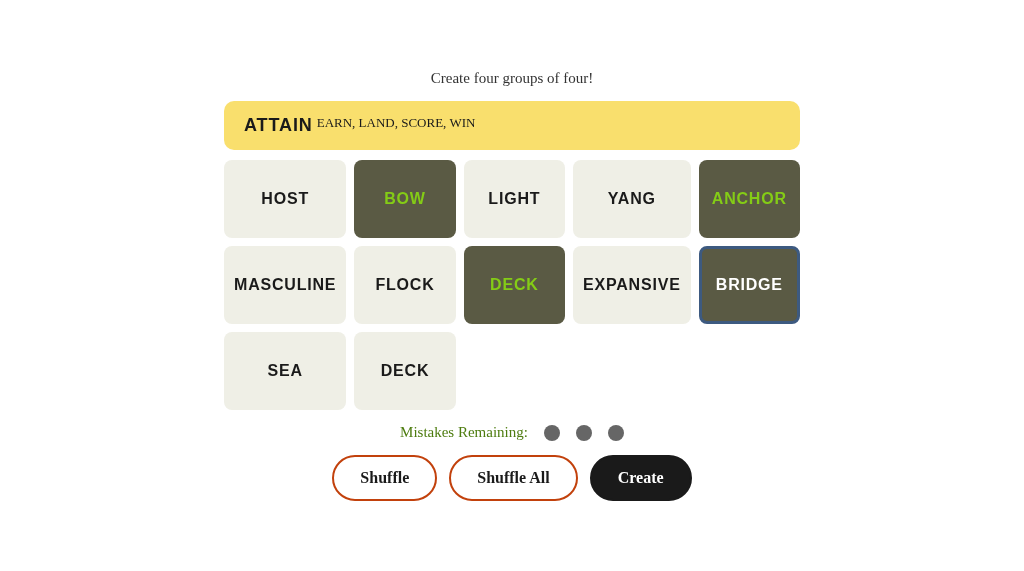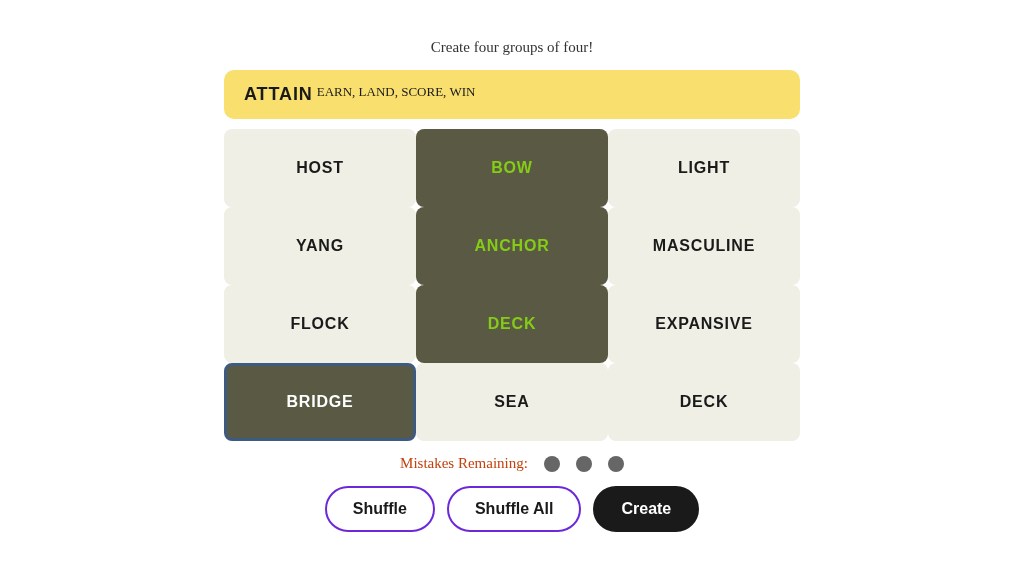--- a/index.html
+++ b/index.html
@@ -59,21 +59,22 @@
     .solved-group-words {
       font-size: 13px;
       color: #1a1a1a;
       font-family: Georgia, serif;
       font-weight: normal;
     }
 
     .grid {
       width: 100%;
       display: grid;
-      grid-template-columns: repeat(3, 1fr);
+      grid-template-columns: repeat(5, 1fr);
+      gap: 8px;
     }
 
     .tile {
       border-radius: 8px;
       height: 78px;
       display: flex;
       align-items: center;
       justify-content: center;
       cursor: pointer;
       font-weight: 900;
@@ -101,21 +102,21 @@
       background: #5a5a44;
       color: #ffffff;
       border: 3px solid #3d5a80;
     }
 
     .mistakes-row {
       display: flex;
       align-items: flex-end;
       gap: 16px;
       font-size: 15px;
-      color: #c2410c;
+      color: #4d7c0f;
       font-family: Georgia, serif;
       margin-top: 4px;
     }
 
     .dot {
       width: 16px;
       height: 16px;
       border-radius: 50%;
       background: #666;
       display: inline-block;
@@ -126,22 +127,22 @@
       gap: 12px;
       margin-top: 4px;
     }
 
     .btn {
       border-radius: 50px;
       padding: 12px 26px;
       font-size: 16px;
       font-weight: 600;
       cursor: pointer;
-      font-family: Liberation Sans, sans-serif;
-      border: 2px solid #6d28d9;
+      font-family: Liberation Serif, serif;
+      border: 2px solid #c2410c;
     }
 
     .btn.outline {
       background: #ffffff;
       color: #1a1a1a;
     }
 
     .btn.filled {
       background: #1a1a1a;
       color: #ffffff;

